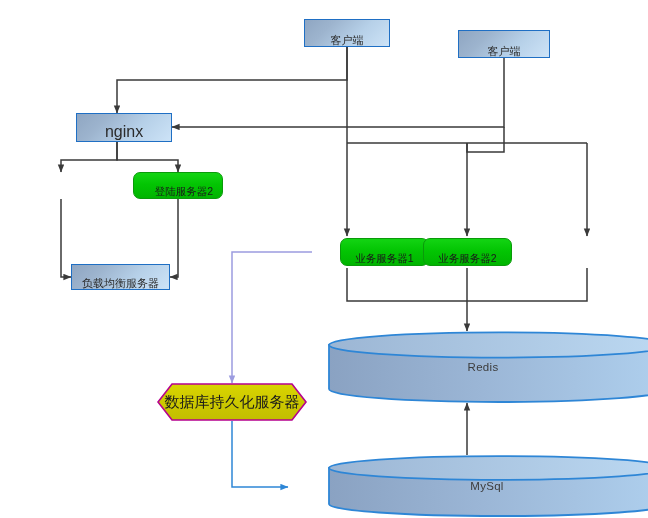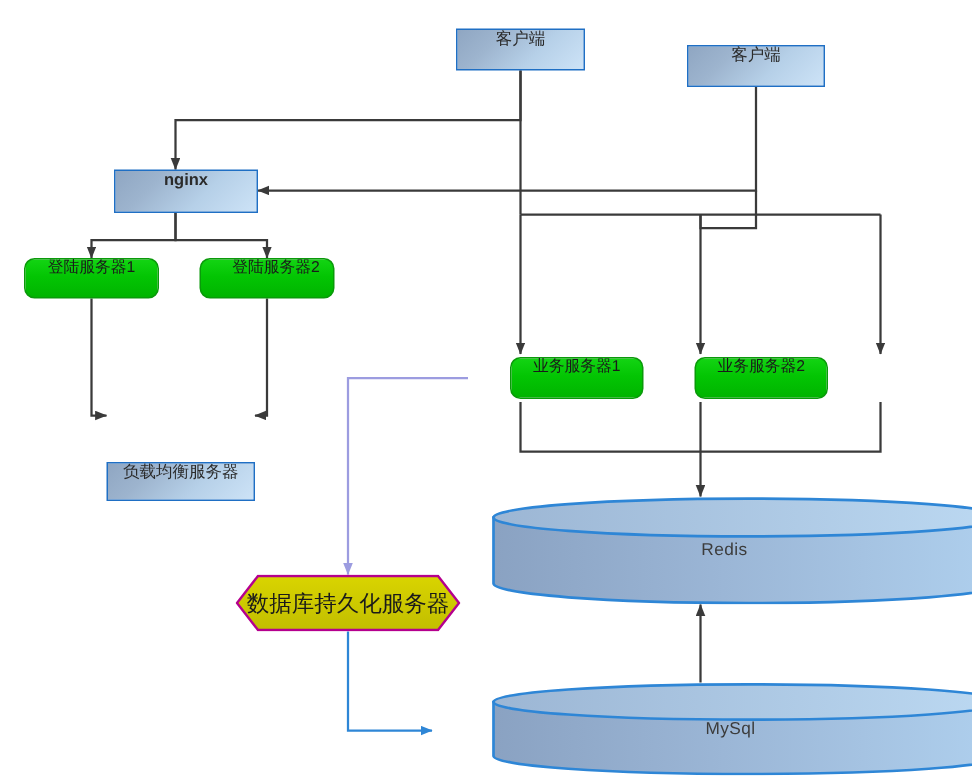--- a/index.html
+++ b/index.html
@@ -21,40 +21,40 @@
     position: absolute;
     left: 0;
     top: 0;
     width: 648px;
     height: 518px;
   }
   .node {
     position: absolute;
     box-sizing: border-box;
     display: flex;
-    align-items: flex-start;
+    align-items: flex-end;
     justify-content: center;
     text-align: center;
     line-height: 1.1;
     z-index: 5;
   }
   .node-label {
     display: block;
     white-space: nowrap;
   }
 
   
   .box-blue {
     border: 1.4px solid #1F6FC4;
     background: linear-gradient(135deg, #8FA6C2 0%, #9DB4CE 28%, #B6D0E8 62%, #CDE3F7 100%);
     color: #2b2b2b;
     font-size: 11px;
     box-shadow: 0 0 0 0 rgba(0,0,0,0);
   }
-  .box-blue.latin { font-size: 11px; font-weight: bold; }
+  .box-blue.latin { font-size: 16px; }
 
   
   .box-green {
     border: 1.3px solid #0A9A0A;
     border-radius: 7px;
     background: linear-gradient(180deg, #13D413 0%, #03C503 45%, #00B400 100%);
     color: #1a1a1a;
     font-size: 10.5px;
   }
 
@@ -149,37 +149,34 @@
   </div>
 
   <div class="node box-blue" style="left:458px; top:30px; width:92px; height:28px;">
     <span class="node-label">客户端</span>
   </div>
 
   <div class="node box-blue latin" style="left:76px; top:113px; width:96px; height:29px;">
     <span class="node-label">nginx</span>
   </div>
 
-  <div class="node box-green" style="left:16px; top:172px; width:90px; height:27px;">
-    <span class="node-label">登陆服务器1</span>
-  </div>
 
   <div class="node box-green" style="left:133px; top:172px; width:90px; height:27px;padding-left:12px;">
     <span class="node-label">登陆服务器2</span>
   </div>
 
-  <div class="node box-blue" style="left:71px; top:264px; width:99px; height:26px;margin-top:44px;">
+  <div class="node box-blue" style="left:71px; top:264px; width:99px; height:26px;">
     <span class="node-label">负载均衡服务器</span>
   </div>
 
   <div class="node box-green" style="left:303px; top:238px; width:89px; height:28px;margin-left:37px;">
     <span class="node-label">业务服务器1</span>
   </div>
 
-  <div class="node box-green" style="left:423px; top:238px; width:89px; height:28px;margin-left:40px;">
+  <div class="node box-green" style="left:423px; top:238px; width:89px; height:28px;">
     <span class="node-label">业务服务器2</span>
   </div>
 
 
   <div class="hexagon" style="left:157px; top:383px; width:150px; height:38px;">
     <svg width="150" height="38" viewBox="0 0 150 38" xmlns="http://www.w3.org/2000/svg">
       <defs>
         <linearGradient id="hexgrad" x1="0" y1="0" x2="0" y2="1">
           <stop offset="0%" stop-color="#D9D400"></stop>
           <stop offset="55%" stop-color="#CCC800"></stop>

